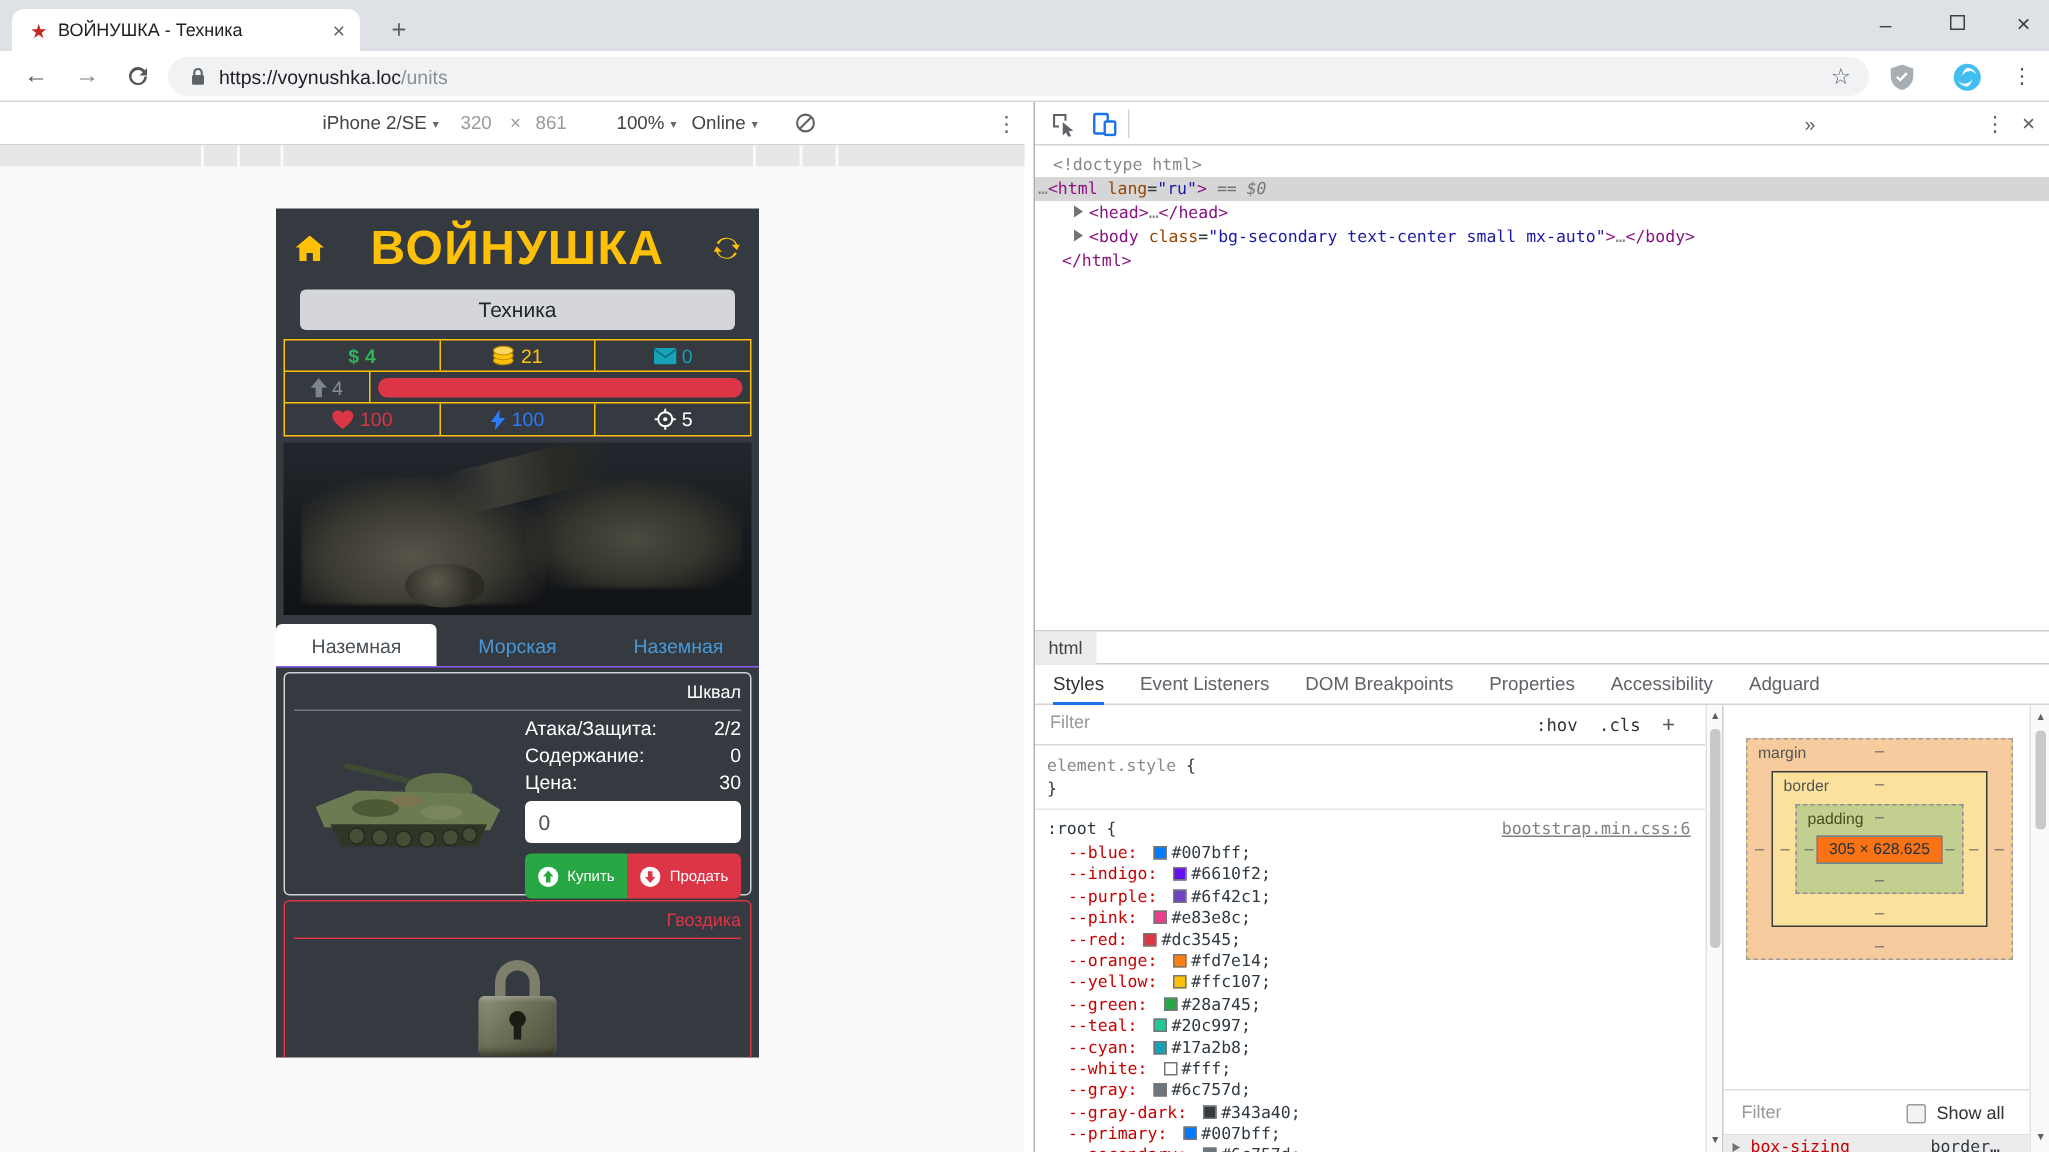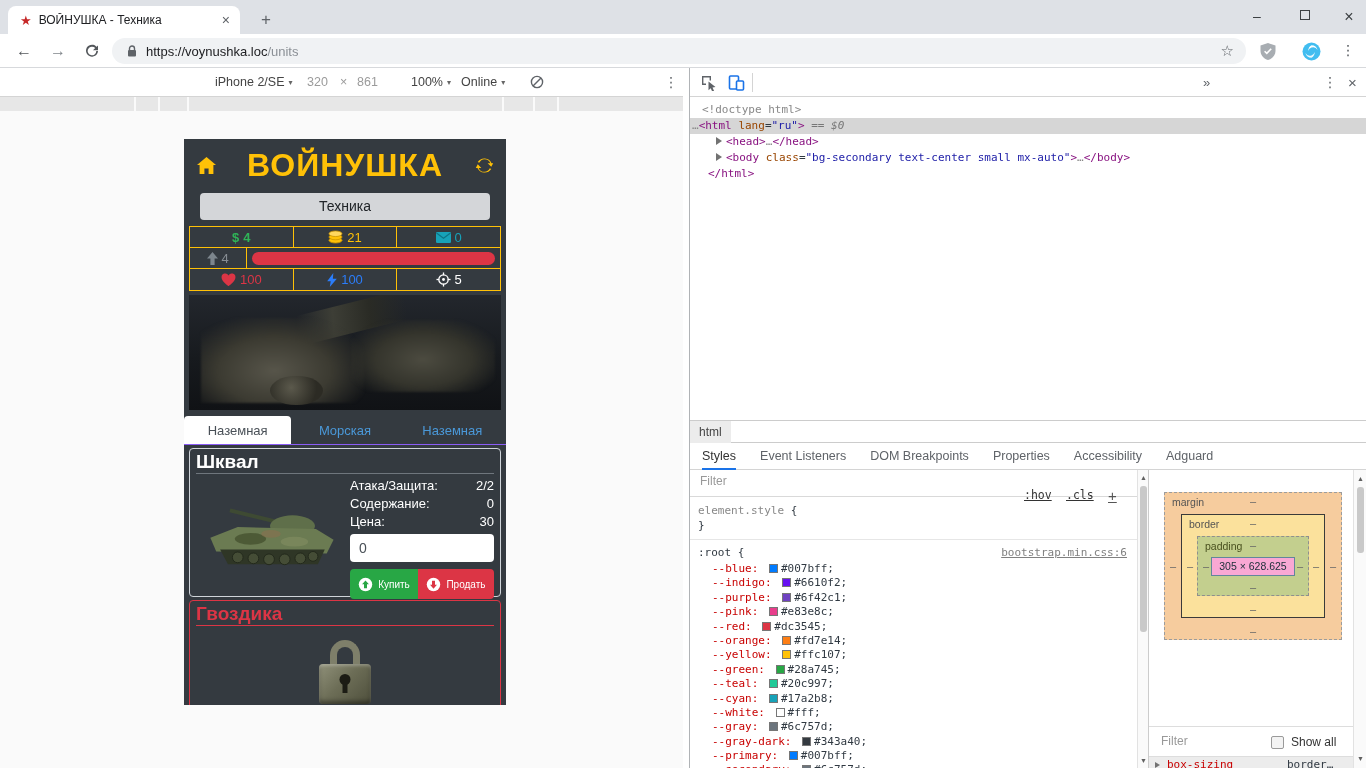--- a/index.html
+++ b/index.html
@@ -59,21 +59,21 @@
   .hbar { height:13px; border-radius:7px; background:#dc3545; }
   #photo { margin:4px 5px 0; height:115px; position:relative; overflow:hidden; background:linear-gradient(180deg,#23272d 0%,#171a1e 55%,#101215 100%); }
   #photo .veh1 { position:absolute; left:4%; bottom:6%; width:52%; height:74%; background:radial-gradient(ellipse at 45% 62%, #57554a 0%, #3b3a31 45%, rgba(20,22,20,0) 78%); filter:blur(1px); }
   #photo .veh2 { position:absolute; right:2%; bottom:16%; width:46%; height:62%; background:radial-gradient(ellipse at 50% 55%, #4c4b40 0%, #34342c 48%, rgba(20,22,20,0) 80%); filter:blur(1px); }
   #photo .boom { position:absolute; left:30%; top:6%; width:46%; height:26%; background:linear-gradient(100deg, rgba(0,0,0,0) 10%, #3d3e36 35%, #2a2b25 60%, rgba(0,0,0,0) 85%); transform:rotate(-14deg); }
   #photo .roller { position:absolute; left:26%; bottom:4%; width:17%; height:26%; border-radius:50%; background:radial-gradient(circle at 40% 40%, #5b594c, #2c2b24 70%); }
   #gtabs { margin-top:6px; height:29px; display:flex; border-bottom:1px solid #8b5cf6; }
   .gtab { flex:1; text-align:center; line-height:29px; font-size:13px; color:#4a98d8; }
   .gtab.active { background:#fff; color:#495057; border-radius:4px 4px 0 0; }
   #card { margin:3px 5px 0; border:1px solid #cfd4d9; border-radius:4px; padding:3px 6px 0; height:149px; }
-  .ctitle { text-align:left; font-size:19px; font-weight:700; height:19px; line-height:19px; }
+  .ctitle { text-align:right; font-size:12px; font-weight:400; height:19px; line-height:19px; }
   .chr { border-top:1px solid #6f767d; margin:2px 0 3px; }
   #cbody { display:flex; }
   #tankwrap { width:150px; padding-top:8px; }
   #cright { flex:1; padding-left:4px; }
   .crow { display:flex; justify-content:space-between; font-size:13px; height:18px; line-height:18px; }
   #qty { width:100%; height:28px; margin-top:3px; border:none; border-radius:4px; font-size:14px; padding-left:9px; color:#495057; font-family:"Liberation Sans",sans-serif; }
   #btns { display:flex; height:30px; margin-top:7px; }
   .gbtn { display:flex; align-items:center; justify-content:center; gap:5px; color:#fff; font-size:10px; flex:1; }
   #buy { background:#28a745; border-radius:4px 0 0 4px; }
   #sell { background:#dc3545; border-radius:0 4px 4px 0; flex:1.12; }
@@ -109,21 +109,21 @@
   #sb-bar { position:absolute; left:0; top:375px; right:0; height:27px; border-bottom:1px solid #d4d4d4; }
   #sb-tabs { display:flex; padding-left:12px; }
   .sb-tab { height:27px; line-height:26px; margin-right:24px; position:relative; white-space:nowrap; }
   .sb-tab.active { color:#333; }
   .sb-tab.active::after { content:""; position:absolute; left:0; right:0; bottom:0; height:2px; background:#1a73e8; }
 
   #styles-pane { position:absolute; left:0; top:402px; width:447px; bottom:0; overflow:hidden; }
   #sfilter-row { position:relative; height:27px; border-bottom:1px solid #d9d9d9; }
   #sfilter { position:absolute; left:10px; top:4px; width:290px; border:none; outline:none; font-size:12px; font-family:"Liberation Sans",sans-serif; color:#333; background:transparent; }
   #sfilter::placeholder { color:#999; }
-  .pseudo { position:absolute; top:12px; height:27px; line-height:27px; font-size:11.5px; color:#333; font-family:"DejaVu Sans Mono",monospace;text-decoration:underline; }
+  .pseudo { position:absolute; top:0; height:27px; line-height:27px; font-size:11.5px; color:#333; font-family:"DejaVu Sans Mono",monospace; }
   #sstyles { font-family:"DejaVu Sans Mono",monospace; font-size:11px; color:#303942; }
   .es-block { padding:6px 8px 0; line-height:15px; }
   .sepline { border-top:1px solid #e6e6e6; margin:6px 0 5px; }
   .root-line { padding:0 8px; line-height:15px; position:relative; }
   .csslink { position:absolute; right:10px; top:0; color:#808080; text-decoration:underline; }
   #css-vars { padding-left:22px; margin-top:2px; }
   .css-line { height:14.4px; line-height:14.4px; white-space:nowrap; }
   .prop { color:#c80000; }
   .swatch { display:inline-block; width:9px; height:9px; border:1px solid #767676; margin:0 3px -1px 4px; }
   .sscroll { background:#fafafa; border-left:1px solid #e2e2e2; }
@@ -136,21 +136,21 @@
   .bm { position:relative; }
   .bm-label { position:absolute; top:3px; left:7px; color:#545454; }
   .dash { position:absolute; color:#666; font-size:11px; }
   .dash.t { left:50%; transform:translateX(-50%); top:2px; }
   .dash.b { left:50%; transform:translateX(-50%); bottom:2px; }
   .dash.l { left:5px; top:50%; transform:translateY(-50%); }
   .dash.r { right:5px; top:50%; transform:translateY(-50%); }
   #bm-margin { position:absolute; left:15px; top:22px; width:178px; height:148px; background:#f6cc9e; border:1px dashed #9c9c9c; padding:21px 16px; }
   #bm-border { width:100%; height:100%; background:#fbe19c; border:1px solid #3a3a3a; padding:21px 15px; }
   #bm-padding { width:100%; height:100%; background:#c3cf8e; border:1px dashed #8f8f8f; padding:20px 13px; }
-  #bm-content { width:100%; height:19px; background:#f9a8d4; border:1px solid #62869c; text-align:center; line-height:17px; color:#20313c; white-space:nowrap; }
+  #bm-content { width:100%; height:19px; background:#f97316; border:1px solid #62869c; text-align:center; line-height:17px; color:#20313c; white-space:nowrap; }
   #c-scroll { position:absolute; right:0; width:13px; top:0; bottom:0; }
   #c-filter-row { position:absolute; left:0; right:13px; top:256px; height:31px; border-top:1px solid #ddd; border-bottom:1px solid #ddd; }
   #cfilter { position:absolute; left:12px; top:7px; width:100px; border:none; outline:none; font-size:12px; font-family:"Liberation Sans",sans-serif; background:transparent; color:#333; }
   #cfilter::placeholder { color:#999; }
   #showall-box { position:absolute; left:122px; top:9px; width:13px; height:13px; border:1px solid #9a9a9a; border-radius:2px; background:#f3f3f3; }
   #showall-lb { position:absolute; left:142px; top:0; line-height:31px; font-size:12px; color:#333; }
   #cprops { position:absolute; left:0; right:13px; top:287px; }
   .cprop { position:relative; height:15.5px; line-height:15.5px; padding-left:18px; font-family:"DejaVu Sans Mono",monospace; font-size:11px; white-space:nowrap; }
   .cprop.alt { background:#ececec; }
   .cprop .tri { position:absolute; left:6px; top:5px; width:0; height:0; border-left:5px solid #727272; border-top:3.5px solid transparent; border-bottom:3.5px solid transparent; }

